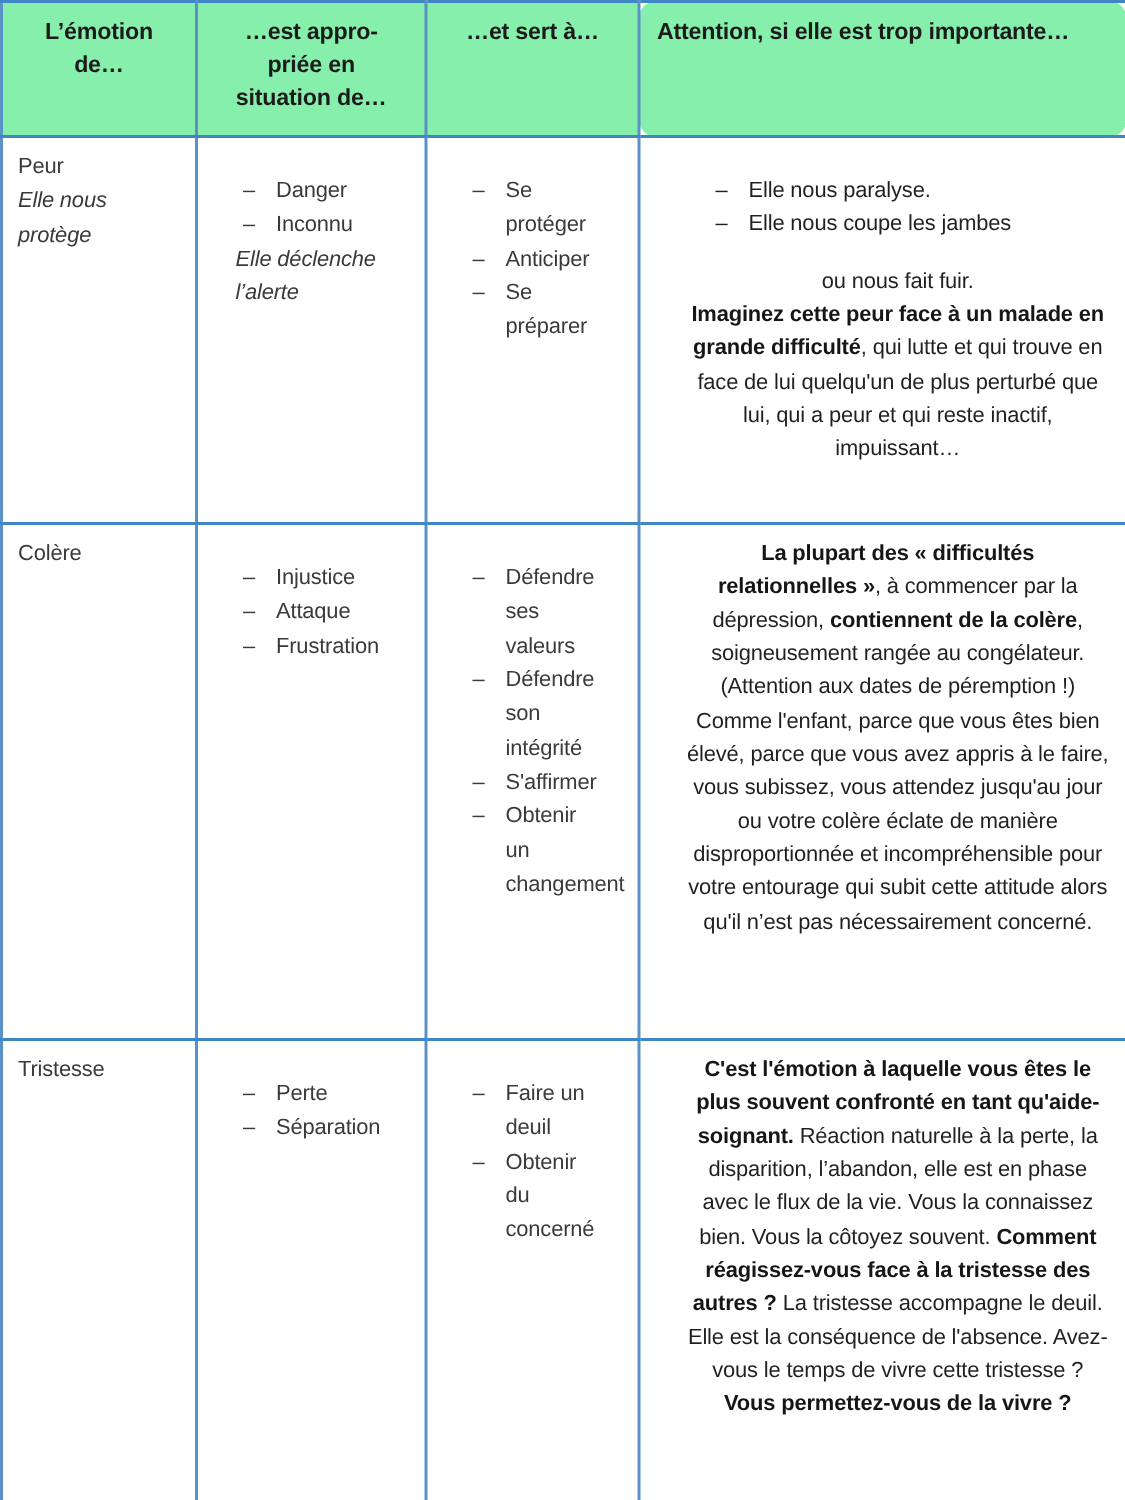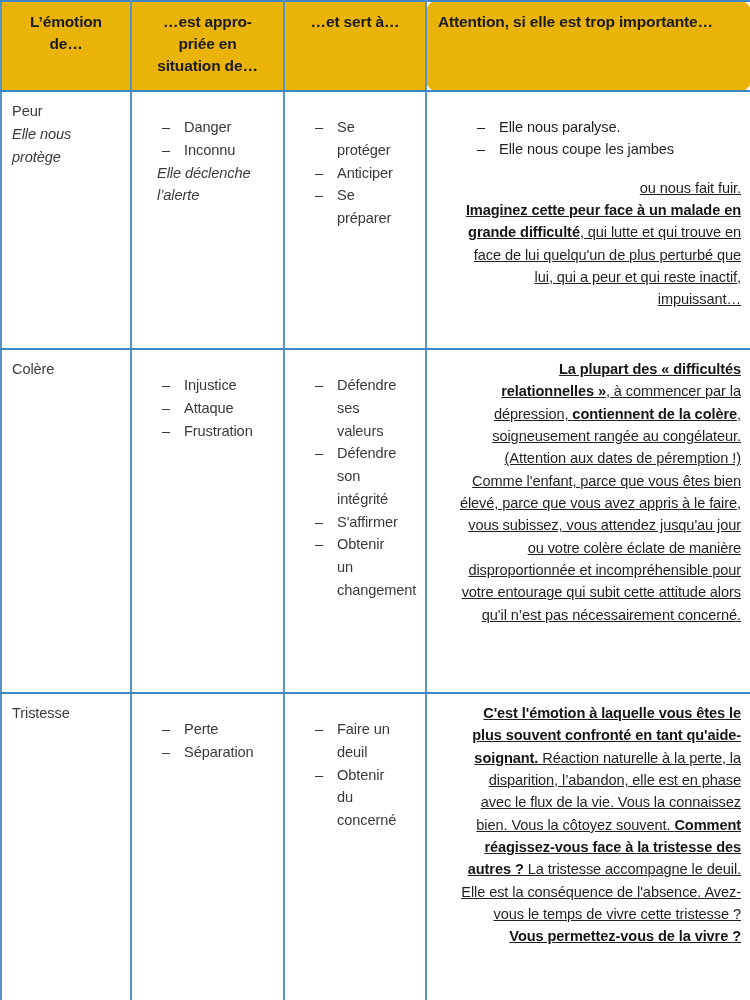--- a/index.html
+++ b/index.html
@@ -38,21 +38,21 @@
     border-left: 2px solid #5b92c6;
     border-right: 2px solid #5b92c6;
     border-top: 2px solid #3f86c4;
     border-bottom: 2px solid #3f86c4;
     vertical-align: top;
     box-sizing: border-box;
   }
 
   
   thead th {
-    background: #eab308;
+    background: #86efac;
     font-weight: 600;
     font-size: 15.5px;
     line-height: 1.42;
     letter-spacing: -0.15px;
     padding: 9px 8px 10px 8px;
     height: 90px;
     text-align: center;
     color: #1b1b1b;
   }
   thead th.col-last {
@@ -106,22 +106,21 @@
     top: 0;
   }
   ul.dash-list li.italic-item {
     font-style: italic;
     padding-left: 0;
   }
   ul.dash-list li.italic-item::before { content: ""; }
 
   .rich {
     margin: 0;
-    text-align: right;
-    text-decoration: underline;
+    text-align: center;
   }
   .rich b { font-weight: 700; color: #161616; }
 </style>
 </head>
 <body>
 
 <div class="table-wrap">
   <table class="emotion-table">
     <colgroup>
       <col class="c1">

